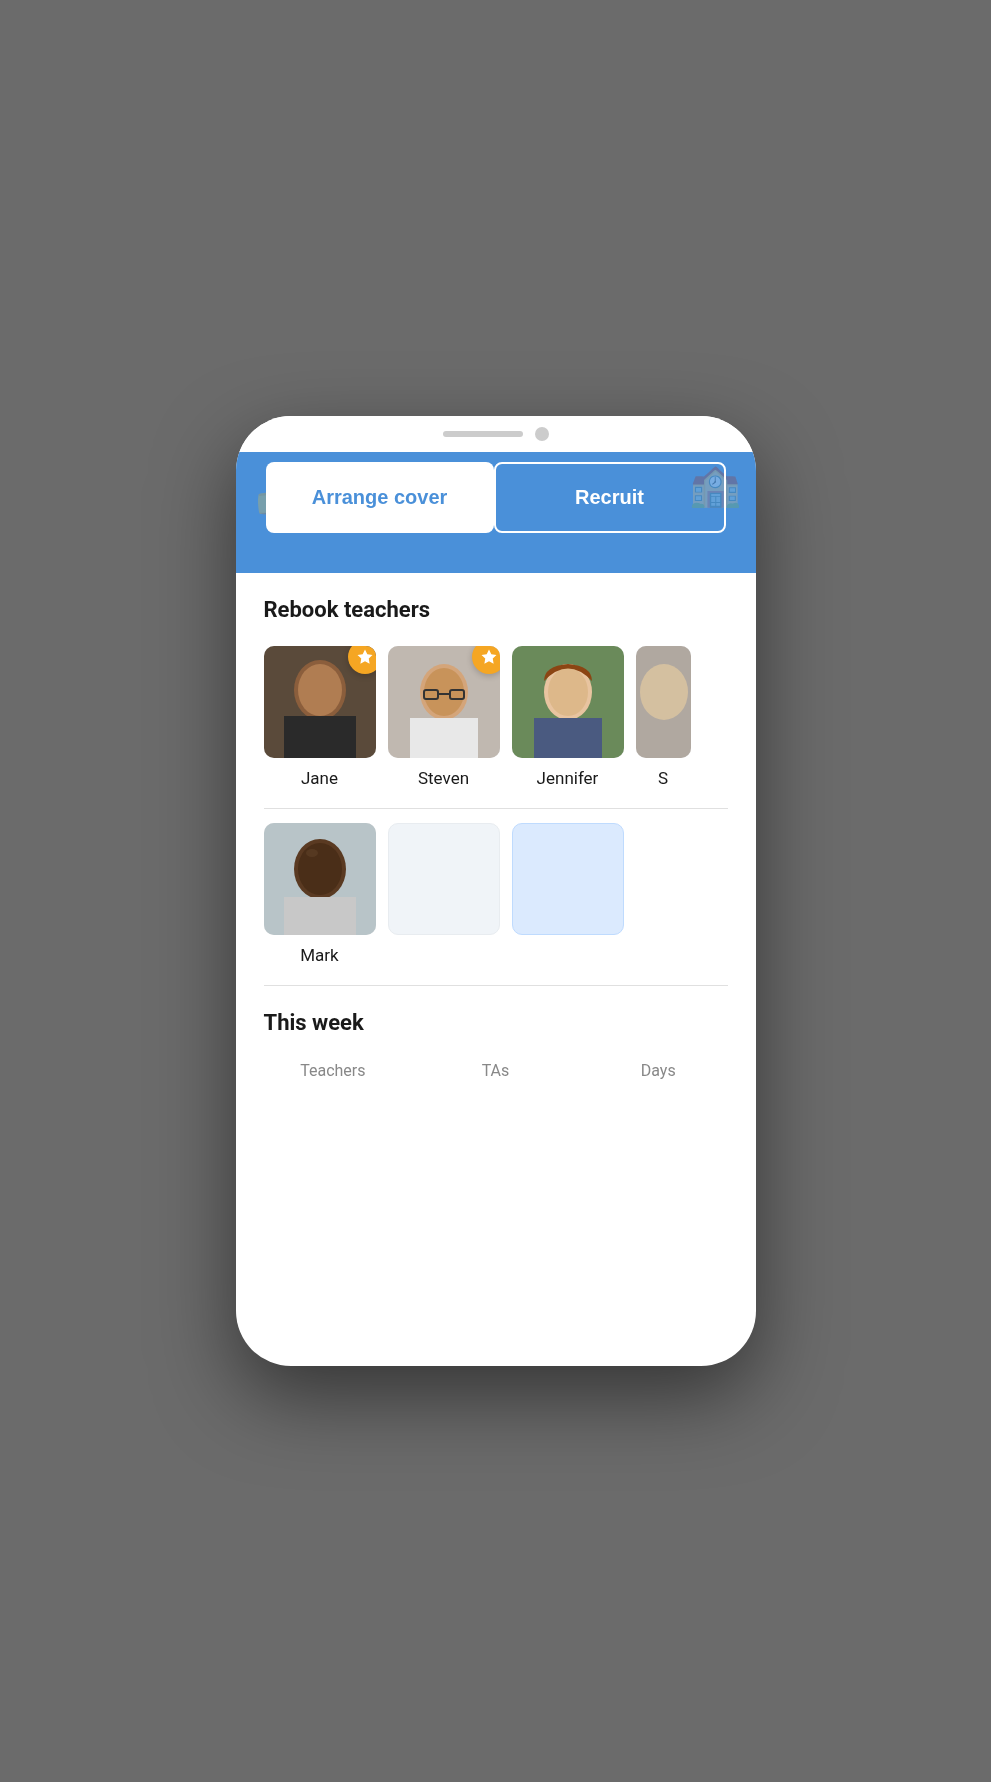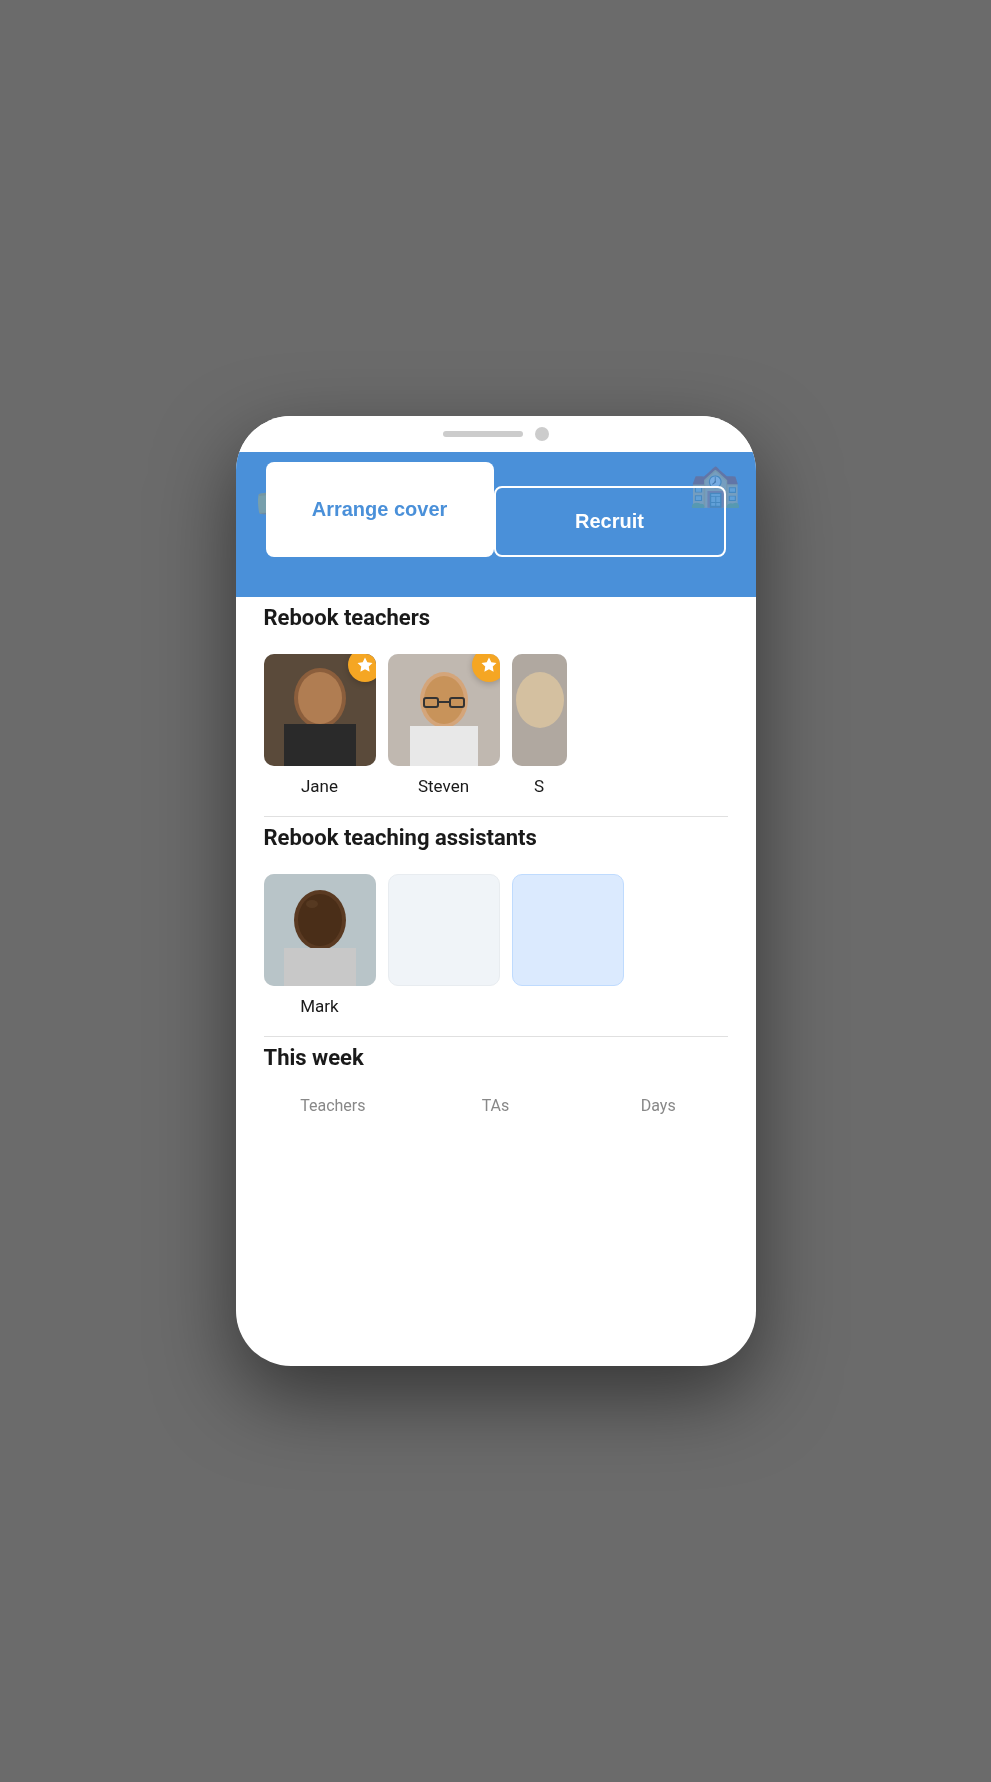--- a/index.html
+++ b/index.html
@@ -114,34 +114,33 @@
       flex: 1;
       background: transparent;
       border: 2px solid #fff;
       border-radius: 8px;
       padding: 22px 16px;
       font-size: 20px;
       font-weight: 700;
       color: #fff;
       cursor: pointer;
       text-align: center;
-      margin-top: 24px;
     }
 
     
     .content-section {
       background: #fff;
       padding: 0;
     }
 
     .section-title {
       font-size: 22px;
       font-weight: 700;
       color: #1a1a1a;
-      padding: 8px 28px 10px;
+      padding: 24px 28px 10px;
     }
 
     
     .cards-row {
       display: flex;
       gap: 12px;
       padding: 14px 28px 20px;
       overflow: hidden;
     }
 
@@ -298,36 +297,48 @@
           </svg>
           <div class="star-badge">
             <svg viewBox="0 0 24 24">
                 <path d="M12 2l3.09 6.26L22 9.27l-5 4.87 1.18 6.88L12 17.77l-6.18 3.25L7 14.14 2 9.27l6.91-1.01L12 2z"></path>
               </svg>
           </div>
         </div>
         <span class="teacher-name">Steven</span>
       </div>
 
+      <div class="teacher-card">
+        <div class="teacher-card-img-wrap">
+          <svg viewBox="0 0 112 112" width="112" height="112" xmlns="http://www.w3.org/2000/svg">
+            <rect width="112" height="112" fill="#6a8a5a"></rect>
+            <ellipse cx="56" cy="46" rx="24" ry="28" fill="#e8c4a0"></ellipse>
+            <rect x="22" y="72" width="68" height="40" fill="#4a5a80"></rect>
+            <ellipse cx="56" cy="46" rx="20" ry="24" fill="#ddb88a"></ellipse>
+
+            <path d="M32 35 Q56 10 80 35 Q80 20 56 18 Q32 20 32 35" fill="#8B4513"></path>
+          </svg>
+        </div>
+        <span class="teacher-name">Jennifer</span>
+      </div>
 
       <div class="teacher-card card-partial">
         <div class="teacher-card-img-wrap">
           <svg viewBox="0 0 55 112" width="55" height="112" xmlns="http://www.w3.org/2000/svg">
             <rect width="55" height="112" fill="#b0a8a0"></rect>
             <ellipse cx="28" cy="46" rx="24" ry="28" fill="#d4c0a0"></ellipse>
           </svg>
         </div>
         <span class="teacher-name">S</span>
       </div>
 
     </div>
 
     <div class="divider"></div>
 
-    <h2 class="section-title">Rebook teaching assistants</h2>
 
     <div class="cards-row">
 
 
       <div class="teacher-card">
         <div class="teacher-card-img-wrap">
           <svg viewBox="0 0 112 112" width="112" height="112" xmlns="http://www.w3.org/2000/svg">
             <rect width="112" height="112" fill="#b8c4c8"></rect>
             <ellipse cx="56" cy="46" rx="26" ry="30" fill="#5a3a22"></ellipse>
             <rect x="20" y="74" width="72" height="38" fill="#c8c8c8"></rect>

